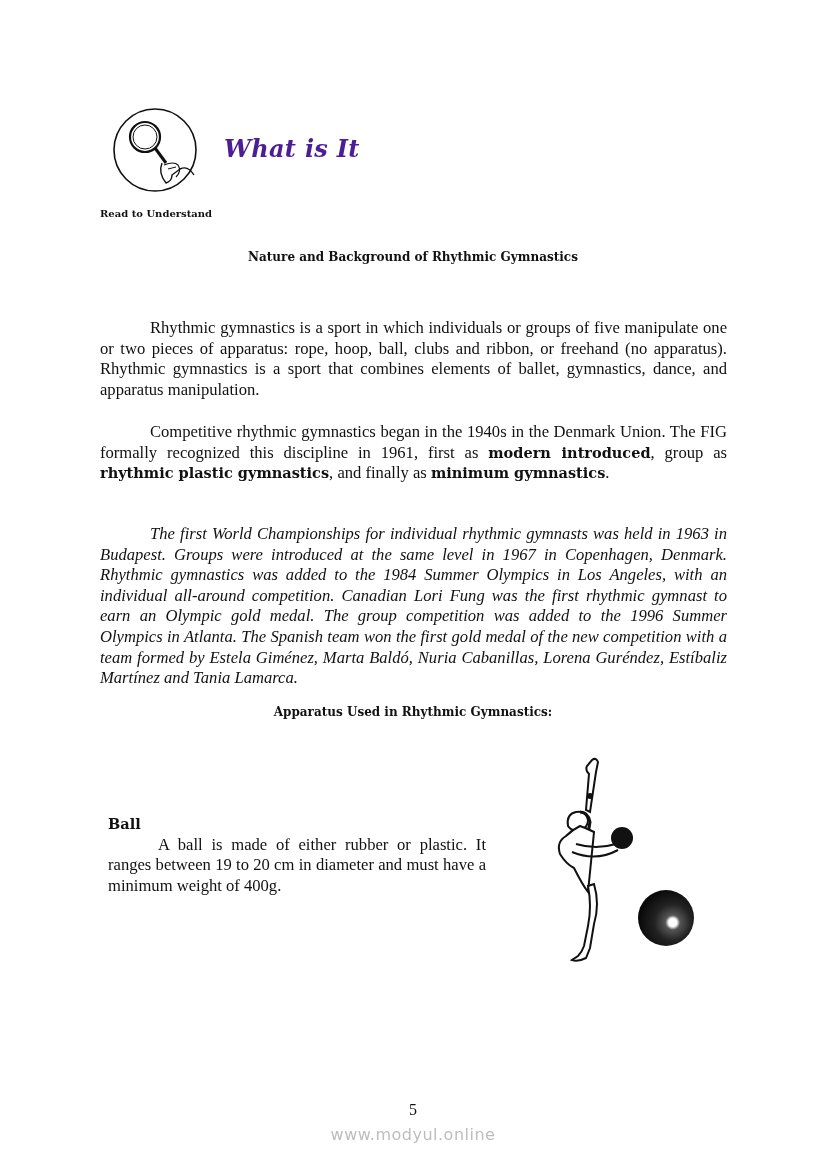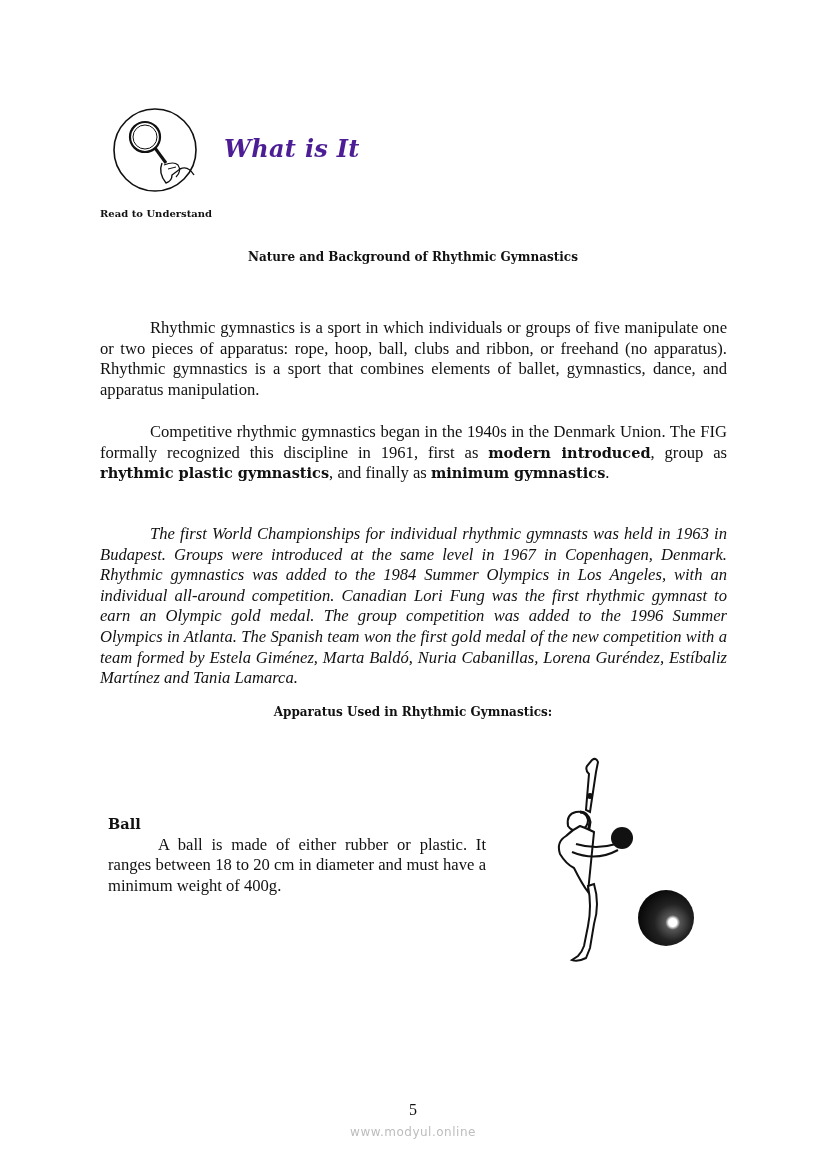--- a/index.html
+++ b/index.html
@@ -10,21 +10,21 @@
   .subhead { left:100px; top:208px; font-family:"DejaVu Serif", serif; font-weight:bold; font-size:10px; }
   .section-title { left:0; width:826px; text-align:center; font-family:"DejaVu Serif", serif; font-weight:bold; font-size:12px; }
   .para { left:100px; width:627px; font-family:"Liberation Serif", serif; font-size:16.6px; line-height:20.6px; text-align:justify;margin-top:28px; }
   .para p { margin:0; text-indent:50px; }
   .para b { font-family:"DejaVu Serif", serif; font-size:14.5px; }
   .ball-block { left:108px; top:814px; width:378px; font-family:"Liberation Serif", serif; font-size:16.6px; line-height:20.6px; text-align:justify; }
   .ball-head { font-family:"DejaVu Serif", serif; font-weight:bold; font-size:14.5px; margin:0; }
   .ball-text { margin:0; text-indent:50px; }
   .figure { left:548px; top:756px; width:152px; height:212px; }
   .page-num { left:0; width:826px; top:1101px; text-align:center; font-family:"Liberation Serif", serif; font-size:16px; }
-  .watermark { left:0; width:826px; top:1125px; text-align:center; font-family:"DejaVu Sans", sans-serif; font-size:12px; color:#bdbdbd; letter-spacing:0.5px; }
+  .watermark { left:0; width:826px; top:1125px; text-align:center; font-family:"DejaVu Sans", sans-serif; font-size:16px; color:#bdbdbd; letter-spacing:0.5px; }
 </style>
 </head>
 <body>
 
 <div class="abs icon-circle">
   <svg width="86" height="86" viewBox="0 0 86 86">
     <circle cx="43" cy="43" r="41" fill="none" stroke="#111" stroke-width="1.6"></circle>
     <circle cx="33" cy="30" r="15" fill="none" stroke="#111" stroke-width="2.2"></circle>
     <circle cx="33" cy="30" r="12" fill="none" stroke="#111" stroke-width="1"></circle>
     <line x1="43" y1="41" x2="54" y2="56" stroke="#111" stroke-width="3"></line>
@@ -49,21 +49,21 @@
 </div>
 
 <div class="abs para" style="top:496px;font-style:italic;">
   <p>The first World Championships for individual rhythmic gymnasts was held in 1963 in Budapest. Groups were introduced at the same level in 1967 in Copenhagen, Denmark. Rhythmic gymnastics was added to the 1984 Summer Olympics in Los Angeles, with an individual all-around competition. Canadian Lori Fung was the first rhythmic gymnast to earn an Olympic gold medal. The group competition was added to the 1996 Summer Olympics in Atlanta. The Spanish team won the first gold medal of the new competition with a team formed by Estela Giménez, Marta Baldó, Nuria Cabanillas, Lorena Guréndez, Estíbaliz Martínez and Tania Lamarca.</p>
 </div>
 
 <div class="abs section-title" style="top:705px;">Apparatus Used in Rhythmic Gymnastics:</div>
 
 <div class="abs ball-block">
   <p class="ball-head">Ball</p>
-  <p class="ball-text">A ball is made of either rubber or plastic. It ranges between 18 to 20 cm in diameter and must have a minimum weight of 400g.</p>
+  <p class="ball-text">A ball is made of either rubber or plastic. It ranges between 19 to 20 cm in diameter and must have a minimum weight of 400g.</p>
 </div>
 
 <div class="abs figure">
   <svg width="152" height="212" viewBox="0 0 152 212">
 
     <path d="M44 4 q4 -3 6 2 l-2 10 l-6 40 l-4 -2 l3 -36 q-4 -4 -2 -8 z" fill="#fff" stroke="#111" stroke-width="2"></path>
     <circle cx="42" cy="40" r="3" fill="#111"></circle>
 
     <path d="M20 70 q-2 -12 8 -14 q10 -2 12 8 q0 8 -8 10 q-8 2 -12 -4 z" fill="#fff" stroke="#111" stroke-width="2"></path>
     <path d="M32 56 q8 0 10 10 l-2 12" fill="none" stroke="#111" stroke-width="3"></path>

